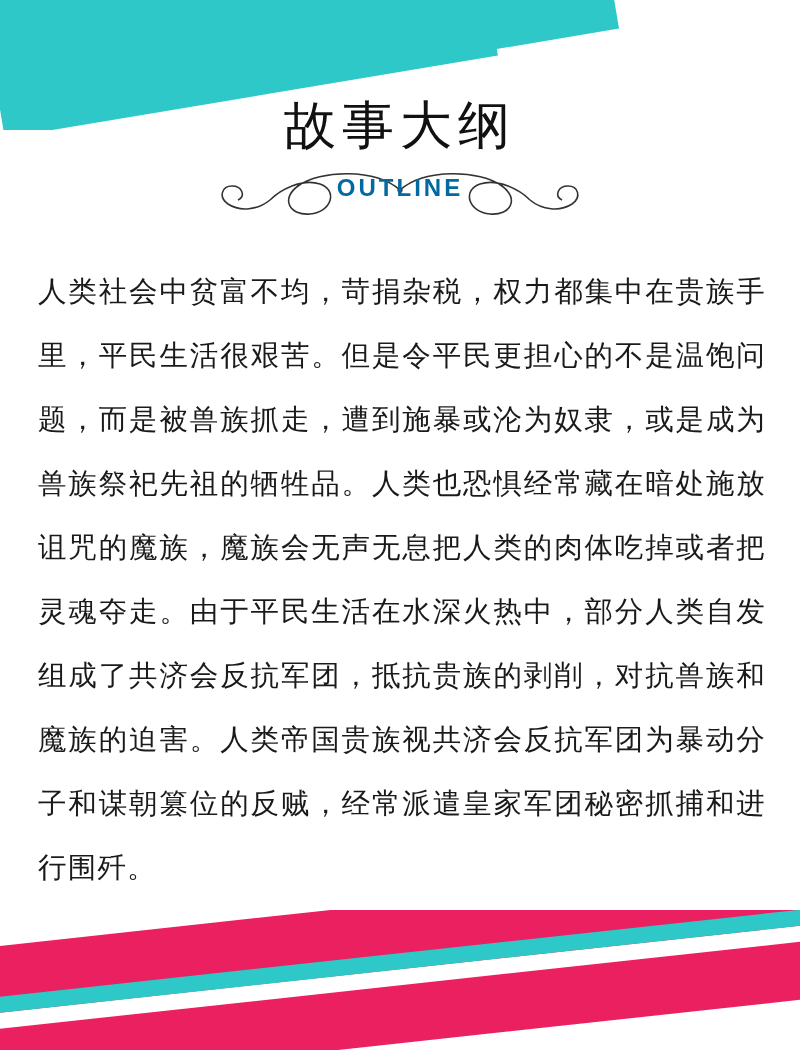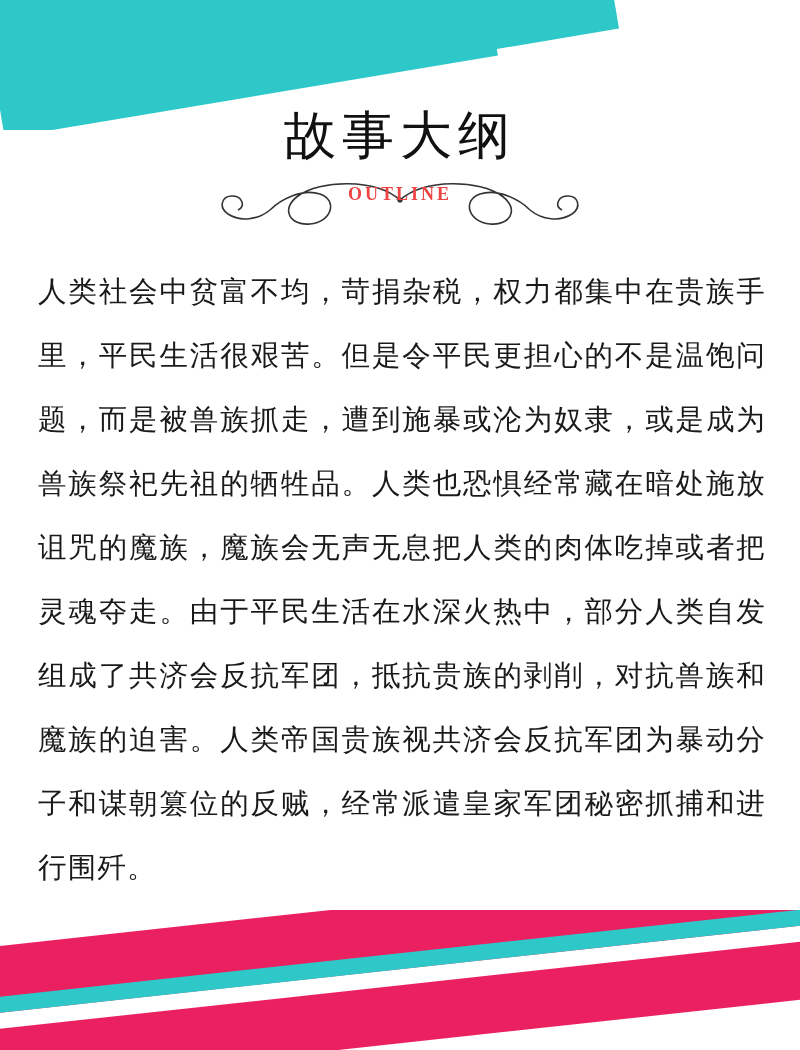--- a/index.html
+++ b/index.html
@@ -93,21 +93,20 @@
     transform-origin: bottom left;
   }
 
   
   .header {
     position: absolute;
     top: 96px;
     left: 0;
     width: 800px;
     text-align: center;
-    margin-top: 10px;
   }
   .title-cn {
     font-size: 52px;
     letter-spacing: 6px;
     color: #111111;
     font-weight: 400;
     line-height: 1.15;
     font-family: "DejaVu Sans", "Liberation Sans", sans-serif;
   }
   .ornament-row {
@@ -119,25 +118,25 @@
     position: absolute;
     left: 50%;
     top: 0;
     transform: translateX(-50%);
   }
   .title-en {
     position: absolute;
     left: 50%;
     top: 14px;
     transform: translateX(-50%);
-    font-size: 18px;
+    font-size: 24px;
     letter-spacing: 3px;
-    color: #ef4444;
+    color: #0369a1;
     font-weight: 700;
-    font-family: Liberation Serif, serif;
+    font-family: Liberation Sans, sans-serif;
   }
 
   
   .body-text {
     position: absolute;
     top: 260px;
     left: 38px;
     width: 728px;
     font-size: 28.5px;
     line-height: 64px;

